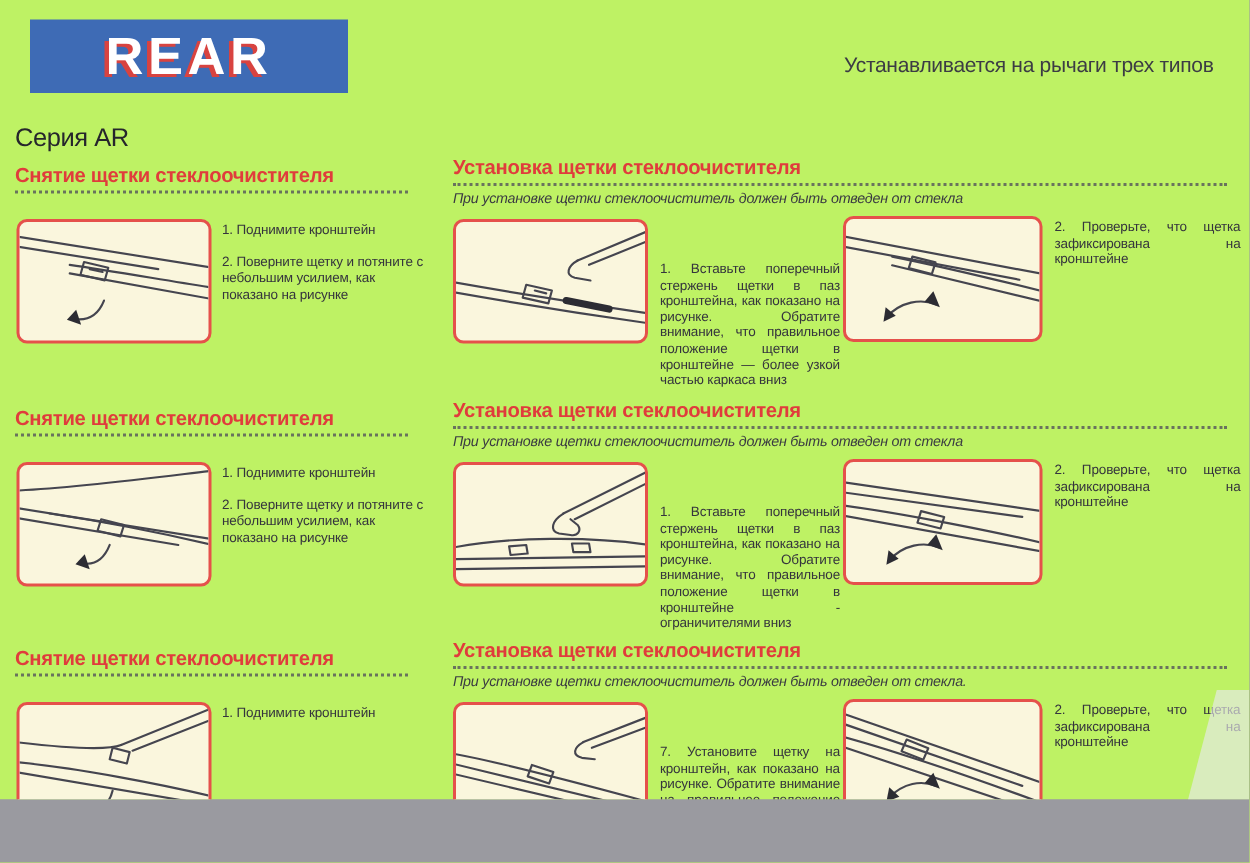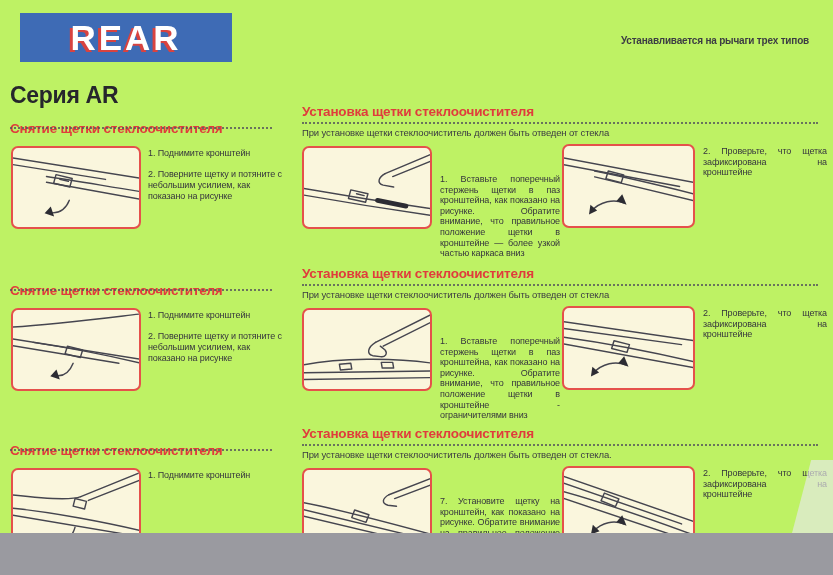--- a/index.html
+++ b/index.html
@@ -21,43 +21,43 @@
     position:absolute;left:20px;top:13px;width:212px;height:49px;
     background:var(--brand-blue);
     display:flex;align-items:center;justify-content:center;
   }
   .brand-text{
     font-size:35px;font-weight:700;letter-spacing:3px;color:#fff;
     text-shadow:-3px 2px 0 #d84340;
   }
   .tagline{
     position:absolute;top:35px;right:24px;margin:0;
-    font-size:10px;font-weight:700;color:#3c3c44;letter-spacing:-0.2px;
+    font-size:14px;font-weight:400;color:#3c3c44;letter-spacing:-0.2px;
   }
   
   .section{position:absolute;left:0;width:833px;height:162px;}
   #section-ar{top:82px}
   #section-ar2{top:244px}
   #section-ar3{top:404px}
   .series-title{
     position:absolute;left:10px;top:0;margin:0;
-    font-size:23px;font-weight:700;color:#26262c;letter-spacing:-0.3px;
+    font-size:17px;font-weight:400;color:#26262c;letter-spacing:-0.3px;
   }
   .sub-head{
     position:absolute;margin:0;font-size:13.5px;font-weight:700;
     color:var(--accent-red);letter-spacing:-0.2px;
   }
-  .sub-head.removal{left:10px;top:39px;}
+  .sub-head.removal{left:10px;top:27px;}
   .sub-head.install{left:302px;top:22px;}
   .dotted{position:absolute;height:0;border-bottom:2px dotted #54545c;opacity:.8;}
   .dotted.removal{left:10px;top:45px;width:262px;}
   .dotted.install{left:302px;top:40px;width:516px;}
   .install-note{
     position:absolute;left:302px;top:45px;margin:0;
-    font-size:9.5px;color:#3a3a42;letter-spacing:-0.15px;white-space:nowrap;
+    font-size:9.5px;color:#3a3a42;letter-spacing:-0.15px;white-space:nowrap;font-style:italic;
   }
   .panel{
     position:absolute;width:130px;height:83px;margin:0;
     background:var(--panel-bg);
     border:2.5px solid var(--panel-border);
     border-radius:7px;box-sizing:border-box;overflow:hidden;
   }
   .panel.removal{left:11px;top:64px;}
   .panel.install-1{left:302px;top:64px;}
   .panel.install-2{left:562px;top:62px;width:133px;height:84px;}

